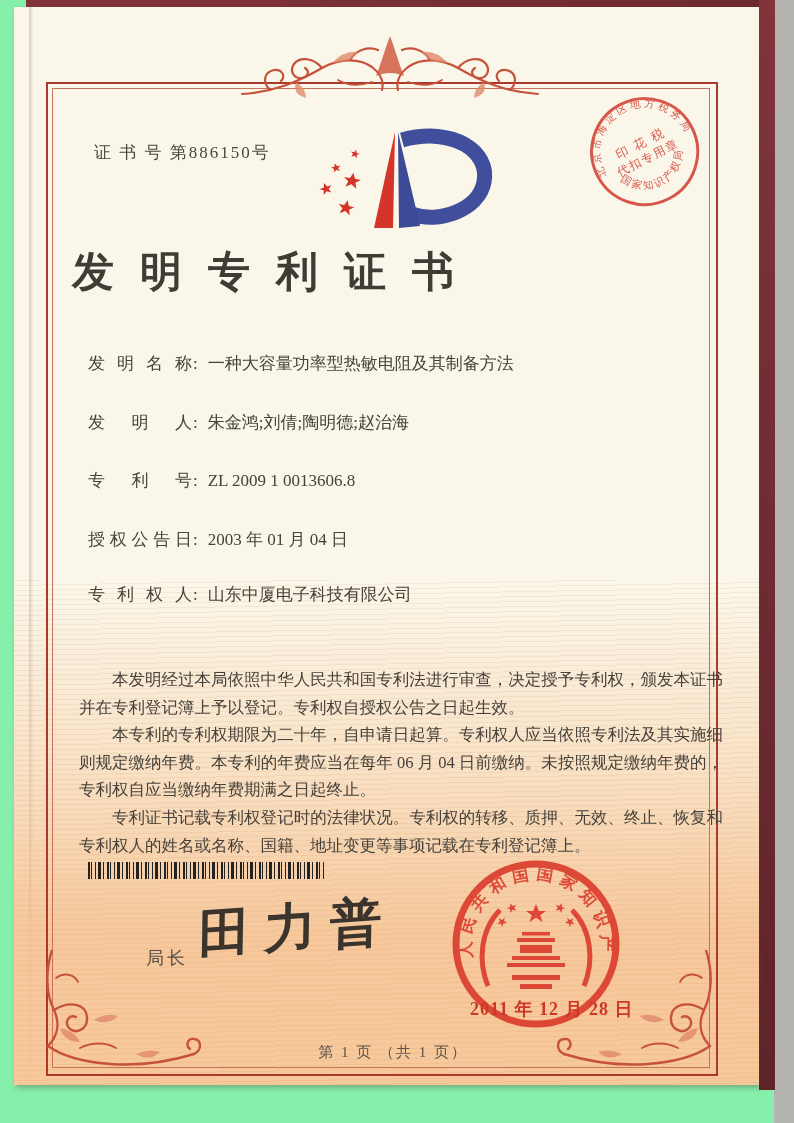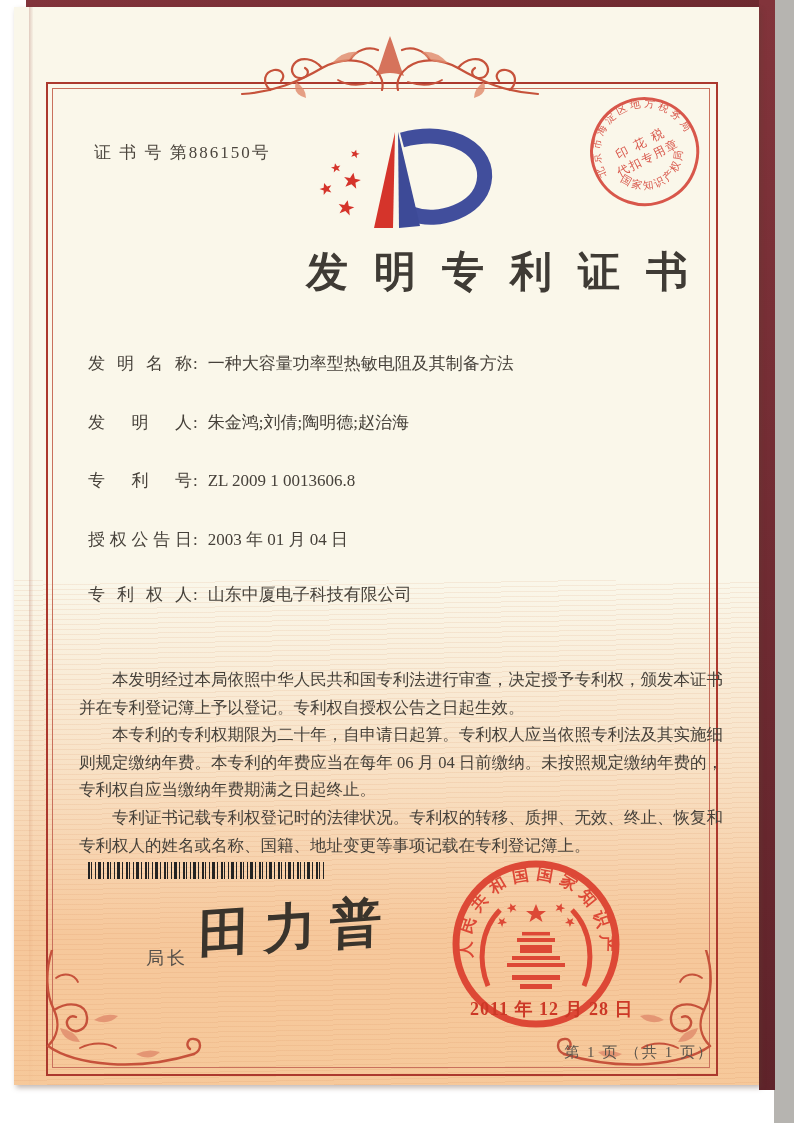--- a/index.html
+++ b/index.html
@@ -1,16 +1,16 @@
 <!DOCTYPE html>
 <html><head>
 <meta charset="utf-8">
 <style>
   html,body{margin:0;padding:0;background:#e9e8e4;}
-  #stage{position:relative;width:794px;height:1123px;background:#ffffff;overflow:hidden;
+  #stage{position:relative;width:794px;height:1123px;background:#86efac;overflow:hidden;
          font-family:"Liberation Serif",serif;}
   
   .gray-edge{position:absolute;right:0;top:0;width:20px;height:1123px;background:#b6b4b0;}
   .book-top{position:absolute;left:26px;top:0;width:747px;height:9px;
             background:linear-gradient(90deg,#82343b,#6e2a30);}
   .book-right{position:absolute;left:759px;top:0;width:16px;height:1090px;
               background:linear-gradient(180deg,#82343b,#5f232a);}
   
   .page{position:absolute;left:14px;top:7px;width:745px;height:1078px;background:#faf7ea;
         box-shadow:2px 3px 5px rgba(90,60,50,.35);}
@@ -26,21 +26,21 @@
   .frame-inner{position:absolute;left:52px;top:88px;width:656px;height:978px;border:1px solid #c9705c;}
   
   .orn-top{position:absolute;left:240px;top:30px;}
   .orn-bl{position:absolute;left:40px;top:950px;}
   .orn-br{position:absolute;left:553px;top:950px;transform:scaleX(-1);}
   
   .cert-no{position:absolute;left:94px;top:141px;font-size:17px;letter-spacing:2px;color:#4c463e;}
   .logo{position:absolute;left:286px;top:126px;}
   .stamp-wrap{position:absolute;left:586px;top:92px;width:120px;height:120px;
               transform:rotate(-27deg);opacity:.9;}
-  .doc-title{position:absolute;left:46px;top:244px;width:668px;text-align:right;
+  .doc-title{position:absolute;left:46px;top:244px;width:668px;text-align:left;
              font-size:42px;font-weight:600;color:#3f3b35;letter-spacing:26px;text-indent:26px;}
   
   .frow{position:absolute;left:88px;font-size:17px;color:#46413a;white-space:nowrap;}
   .flabel{display:inline-block;width:104px;text-align:justify;text-align-last:justify;}
   .fcolon{display:inline-block;margin:0 10px 0 1px;}
   .r0{top:352px}.r1{top:411px}.r2{top:469px}.r3{top:528px}.r4{top:583px}.r5{top:641px}
   
   .paras{position:absolute;left:79px;top:666px;width:644px;font-size:16.5px;line-height:27.6px;
          color:#46413a;text-align:justify;}
   .paras p{margin:0;text-indent:2em;}
@@ -49,21 +49,21 @@
            background:repeating-linear-gradient(90deg,#232323 0 2px,transparent 2px 3px,
              #232323 3px 4px,transparent 4px 7px,#232323 7px 8px,transparent 8px 10px,
              #232323 10px 13px,transparent 13px 15px,#232323 15px 16px,transparent 16px 19px);}
   .sig-role{position:absolute;left:146px;top:946px;font-size:18px;color:#56504a;letter-spacing:3px;}
   .sig-name{position:absolute;left:198px;top:893px;font-size:52px;font-weight:bold;color:#3a342c;
             font-family:"DejaVu Sans",sans-serif;letter-spacing:14px;
             transform:rotate(-4deg) skewX(-5deg);}
   .seal{position:absolute;left:450px;top:858px;opacity:.94;}
   .seal-date{position:absolute;left:470px;top:997px;font-size:18px;color:#cc3826;letter-spacing:1px;
              font-weight:bold;}
-  .footer{position:absolute;left:46px;top:1043px;width:668px;text-align:right;font-size:15px;
+  .footer{position:absolute;left:59px;top:1043px;width:668px;text-align:center;font-size:15px;
           color:#5b554c;letter-spacing:2px;}
 </style>
 </head>
 <body>
 
 <div id="stage">
 
   <div class="gray-edge"></div>
   <div class="book-top"></div>
   <div class="book-right"></div>

